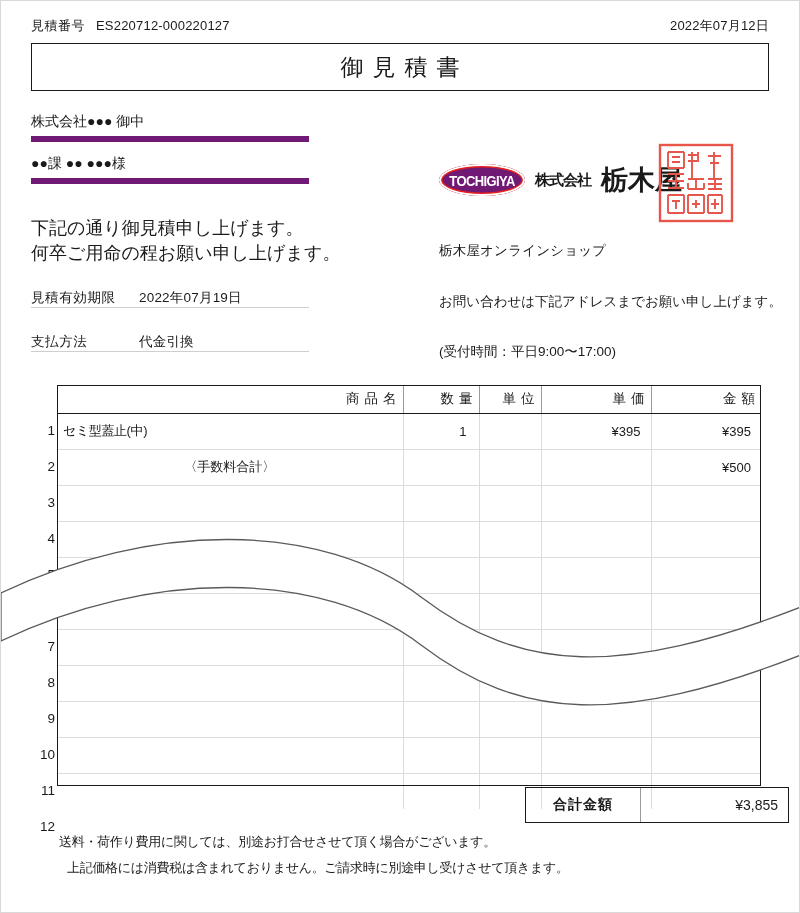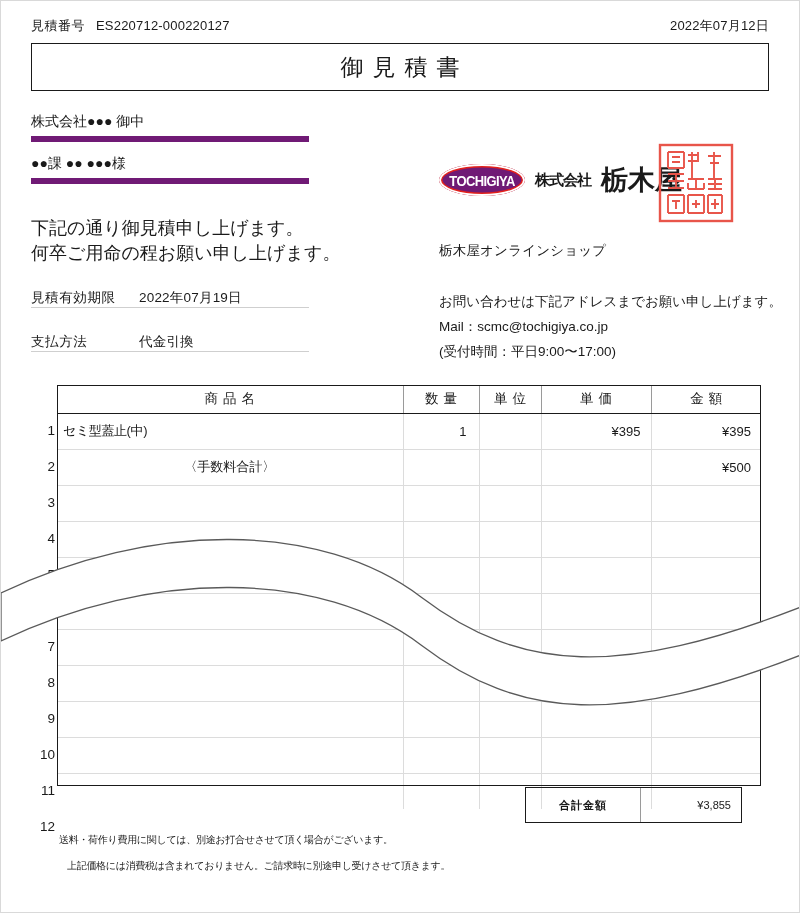--- a/index.html
+++ b/index.html
@@ -188,21 +188,21 @@
   .col-amt  { width: 110px; }
 
   thead th {
     height: 28px;
     border-bottom: 1.6px solid #1a1a1a;
     border-right: 1px solid #9a9a9a;
     font-weight: 400;
     font-size: 13.5px;
     letter-spacing: 5px;
     text-indent: 5px;
-    text-align: center;
+    text-align: right;
     background: #ffffff;
   }
   thead th:last-child { border-right: none; }
 
   tbody td {
     height: 36px;
     border-bottom: 1px solid #dcdcdc;
     border-right: 1px solid #dcdcdc;
     padding: 0 6px;
     vertical-align: middle;
@@ -242,26 +242,26 @@
     text-align: right;
     font-size: 13.5px;
     color: #1a1a1a;
   }
 
   
   .total-box {
     position: absolute;
     top: 786px;
     left: 524px;
-    width: 217px;
+    width: 264px;
     height: 36px;
     border: 1.8px solid #1a1a1a;
     box-sizing: border-box;
     display: flex;
-    font-size: 11px;
+    font-size: 14px;
   }
   .total-label {
     width: 115px;
     border-right: 1px solid #9a9a9a;
     display: flex;
     align-items: center;
     justify-content: center;
     font-weight: 700;
     letter-spacing: 1px;
     box-sizing: border-box;
@@ -272,21 +272,21 @@
     align-items: center;
     justify-content: flex-end;
     padding-right: 10px;
     box-sizing: border-box;
   }
 
   
   .note {
     position: absolute;
     left: 58px;
-    font-size: 10px;
+    font-size: 13px;
     letter-spacing: -0.3px;
     white-space: nowrap;
   }
   .note.n1 { top: 832px; }
   .note.n2 { top: 858px; left: 66px; }
 
   
   .curve-band {
     position: absolute;
     top: 0; left: 0;
@@ -352,21 +352,20 @@
 
         <path d="M10 9 h16 M10 9 v16 M26 9 v16 M10 25 h16 M14 14 h8 M14 19 h8"></path>
         <path d="M10 31 h16 M18 31 v14 M10 45 h16 M10 38 h7 M19 38 h7"></path>
         <path d="M10 52 h16 M10 52 v18 M26 52 v18 M10 70 h16 M14 58 h8 M18 58 v8"></path>
       </g>
     </svg>
   </div>
 
   <div class="shop-name">栃木屋オンラインショップ</div>
   <div class="contact c1">お問い合わせは下記アドレスまでお願い申し上げます。</div>
-  <div class="contact c2">Mail：scmc@tochigiya.co.jp</div>
   <div class="contact c3">(受付時間：平日9:00〜17:00)</div>
 
   <div class="rownums">
     <div class="rownum">1</div>
     <div class="rownum">2</div>
     <div class="rownum">3</div>
     <div class="rownum">4</div>
     <div class="rownum">5</div>
     <div class="rownum">6</div>
     <div class="rownum">7</div>

